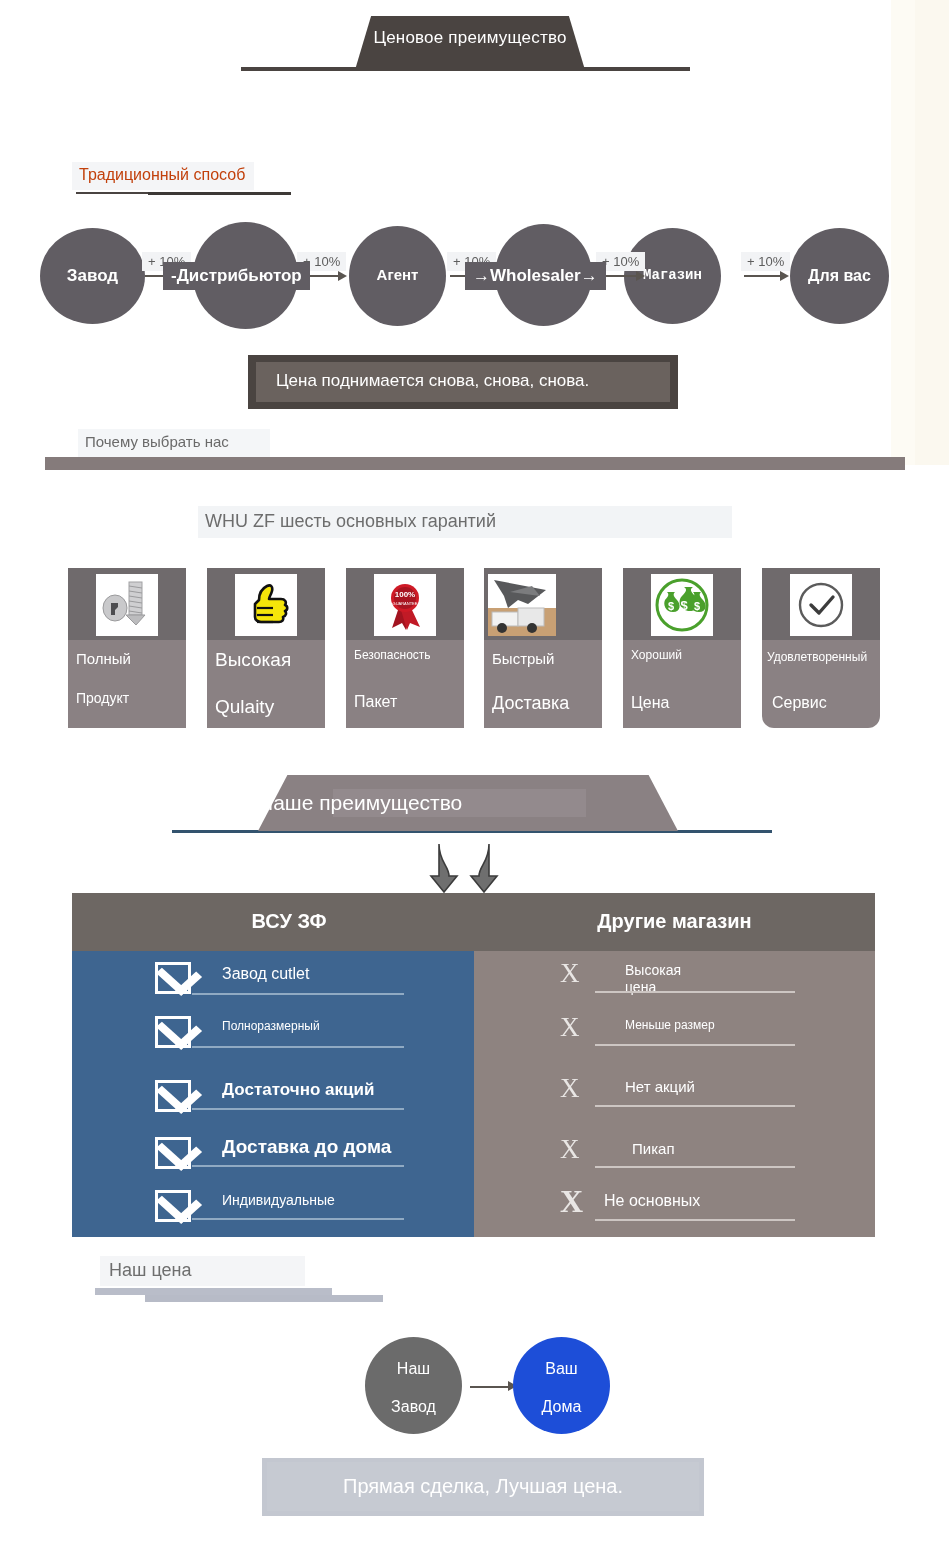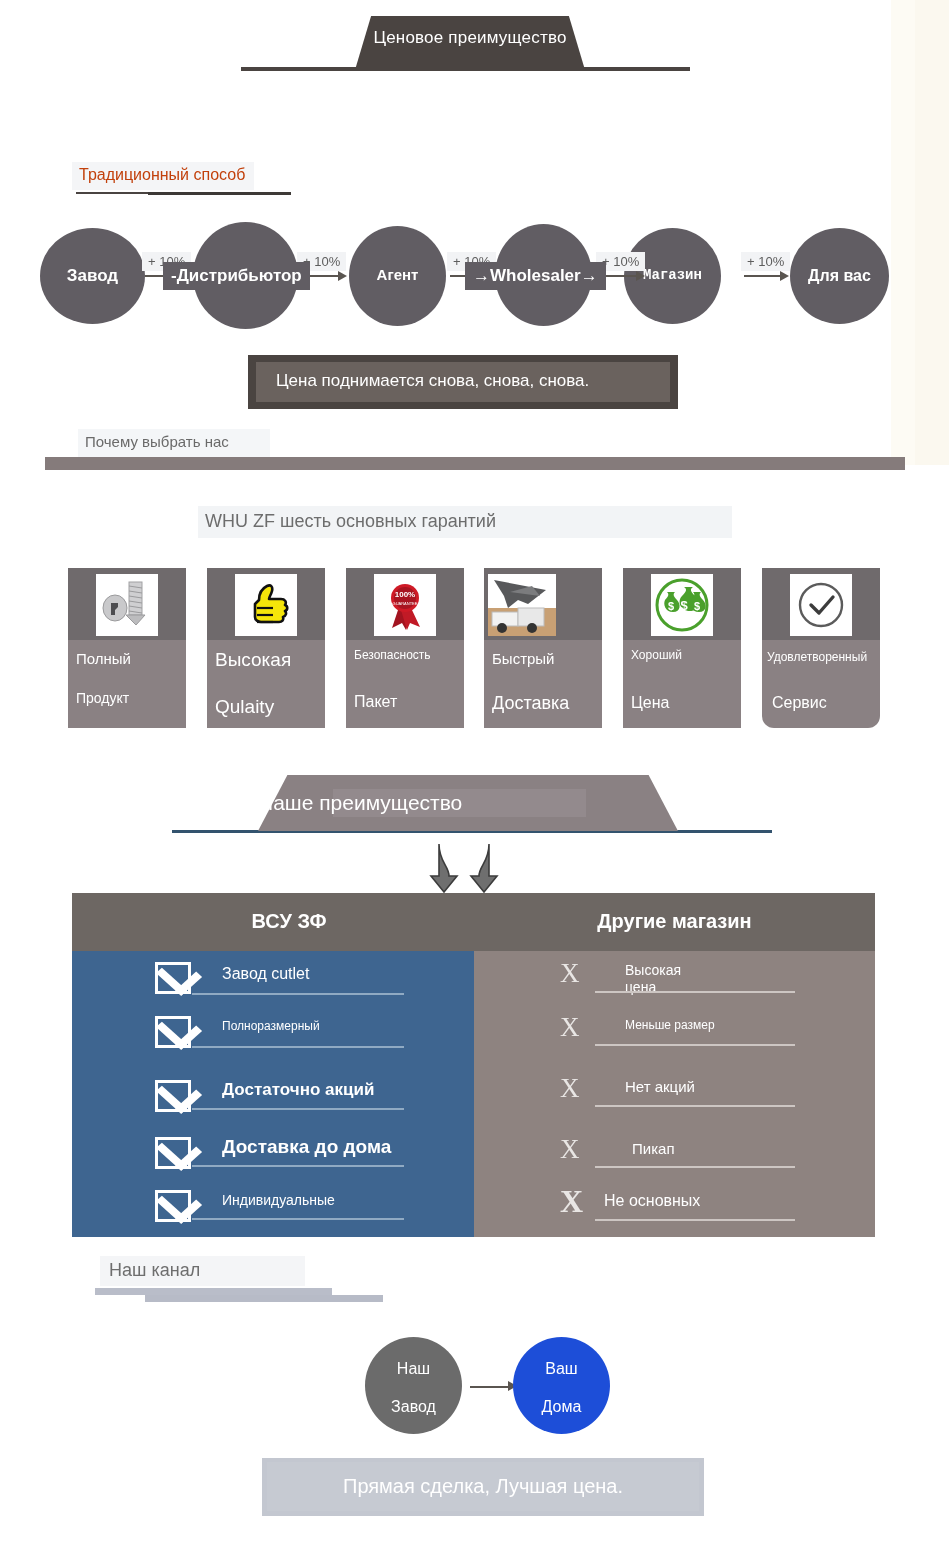--- a/index.html
+++ b/index.html
@@ -338,21 +338,21 @@
 
 <div class="xmark" style="left:560px;top:1134px;font-size:27px;">X</div>
 <div class="row-txt" style="left:632px;top:1140px;font-size:15px;">Пикап</div>
 <div class="row-line-r" style="left:595px;top:1166px;width:200px;"></div>
 
 <div class="xmark" style="left:560px;top:1183px;font-size:32px;font-weight:bold;">X</div>
 <div class="row-txt" style="left:604px;top:1192px;font-size:16px;">Не основных</div>
 <div class="row-line-r" style="left:595px;top:1219px;width:200px;"></div>
 
 <div class="abs" id="chan-chip"></div>
-<div class="abs" id="chan-label">Наш канал</div>
+<div class="abs" id="chan-label">Наш цена</div>
 <div class="abs" id="chan-rule1"></div>
 <div class="abs" id="chan-rule2"></div>
 
 <div class="abs node" style="left:365px;top:1337px;width:97px;height:97px;background:#6b6b6b;">
   <div class="node-label" style="top:23px;font-size:16px;font-weight:normal;">Наш</div>
   <div class="node-label" style="top:61px;font-size:16px;font-weight:normal;">Завод</div>
 </div>
 <div class="abs" id="bot-arrow-line"></div>
 <div class="abs arrowhead" id="bot-arrow-head"></div>
 <div class="abs node" style="left:513px;top:1337px;width:97px;height:97px;background:#1d4ed8;">

